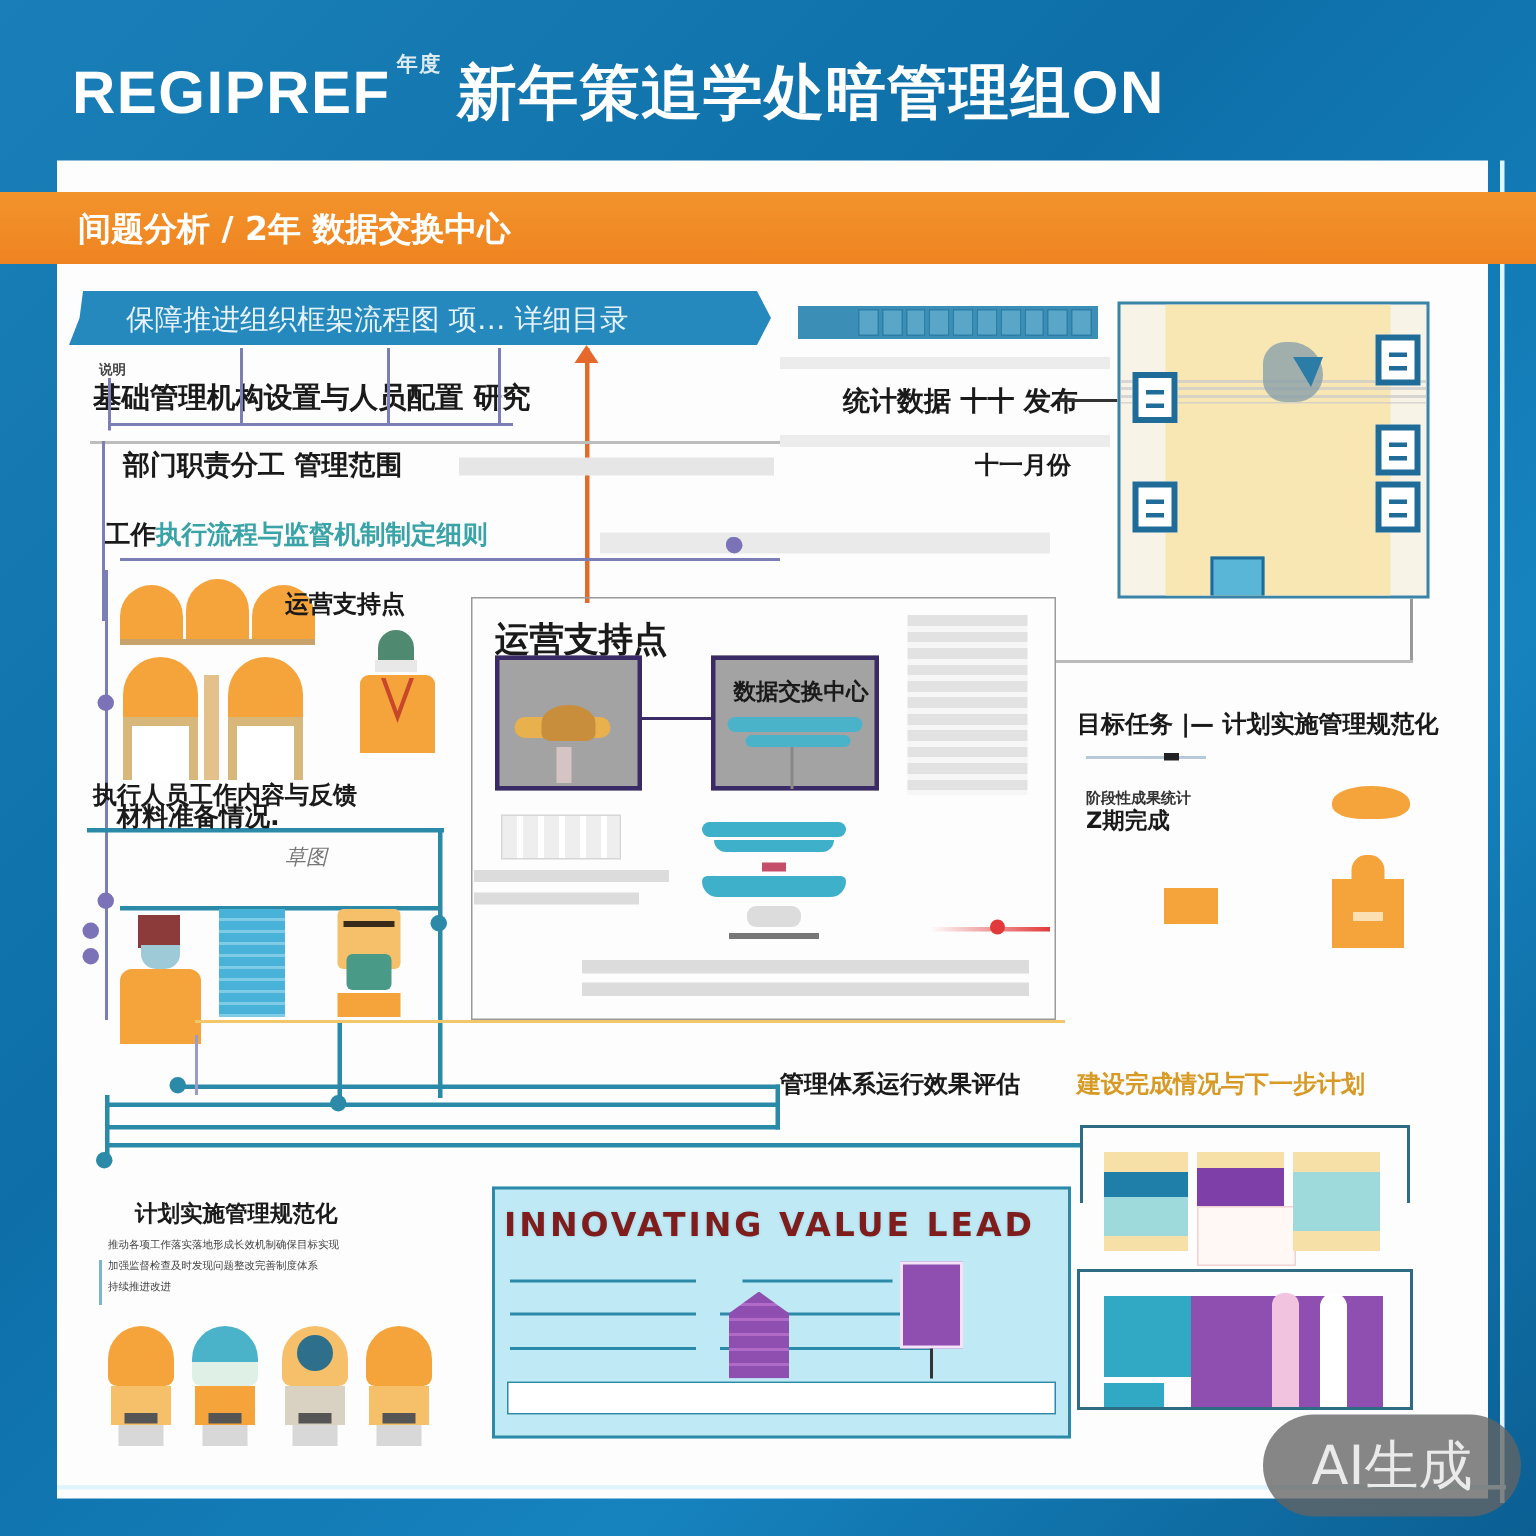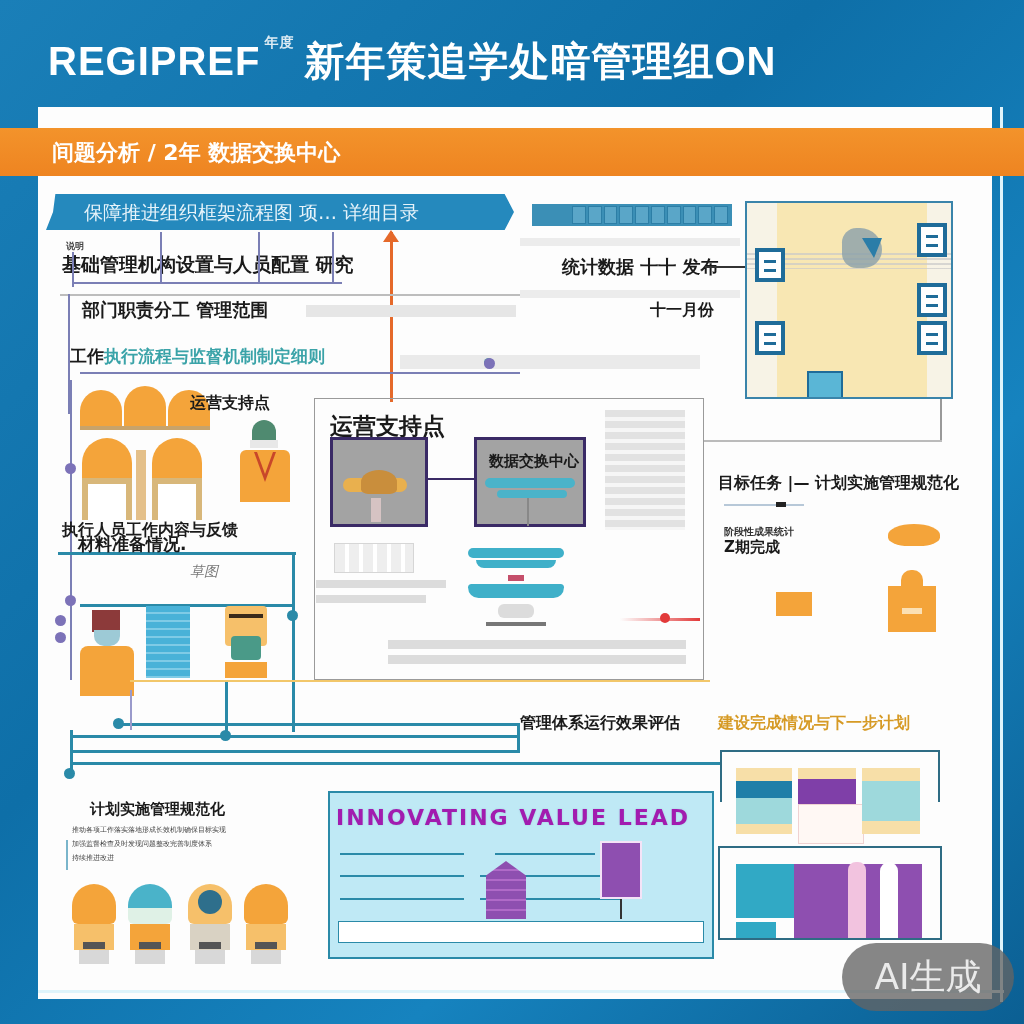--- a/index.html
+++ b/index.html
@@ -307,21 +307,21 @@
     <div class="slot"></div>
 </div>
 <div class="plug" style="left:244px;top:884px;">
   <div class="head orange"></div>
     <div class="body orange-light"></div>
     <div class="pin"></div>
     <div class="slot"></div>
 </div>
 
 <div class="abs cyan-panel" style="left:328px;top:791px;width:386px;height:168px;">
-  <div class="abs" style="left:6px;top:12px;font-size:22px;font-weight:bold;color:#a21caf;letter-spacing:2px;white-space:nowrap;text-shadow:0 0 2px #9ccfdc;">INNOVATING VALUE LEAD</div>
+  <div class="abs" style="left:6px;top:12px;font-size:22px;font-weight:bold;color:#7f1d1d;letter-spacing:2px;white-space:nowrap;text-shadow:0 0 2px #9ccfdc;">INNOVATING VALUE LEAD</div>
   <div class="abs" style="left:10px;top:60px;width:124px;height:2px;background:#2a8aa8;"></div>
   <div class="abs" style="left:165px;top:60px;width:100px;height:2px;background:#2a8aa8;"></div>
   <div class="abs" style="left:10px;top:82px;width:124px;height:2px;background:#2a8aa8;"></div>
   <div class="abs" style="left:150px;top:82px;width:140px;height:2px;background:#2a8aa8;"></div>
   <div class="abs" style="left:10px;top:105px;width:124px;height:2px;background:#2a8aa8;"></div>
   <div class="abs" style="left:150px;top:105px;width:140px;height:2px;background:#2a8aa8;"></div>
   <div class="abs" style="left:156px;top:68px;width:40px;height:58px;background:repeating-linear-gradient(180deg,#8e4fb0 0 8px,#b06ac8 8px 10px);clip-path:polygon(50% 0,100% 25%,100% 100%,0 100%,0 25%);"></div>
   <div class="abs" style="left:270px;top:48px;width:42px;height:58px;background:#8e4fb0;border:2px solid #f4e3f7;"></div>
   <div class="abs" style="left:290px;top:106px;width:2px;height:20px;background:#333;"></div>
   <div class="abs" style="left:8px;top:128px;width:366px;height:22px;background:#fff;border:1.5px solid #2a8aa8;"></div>

